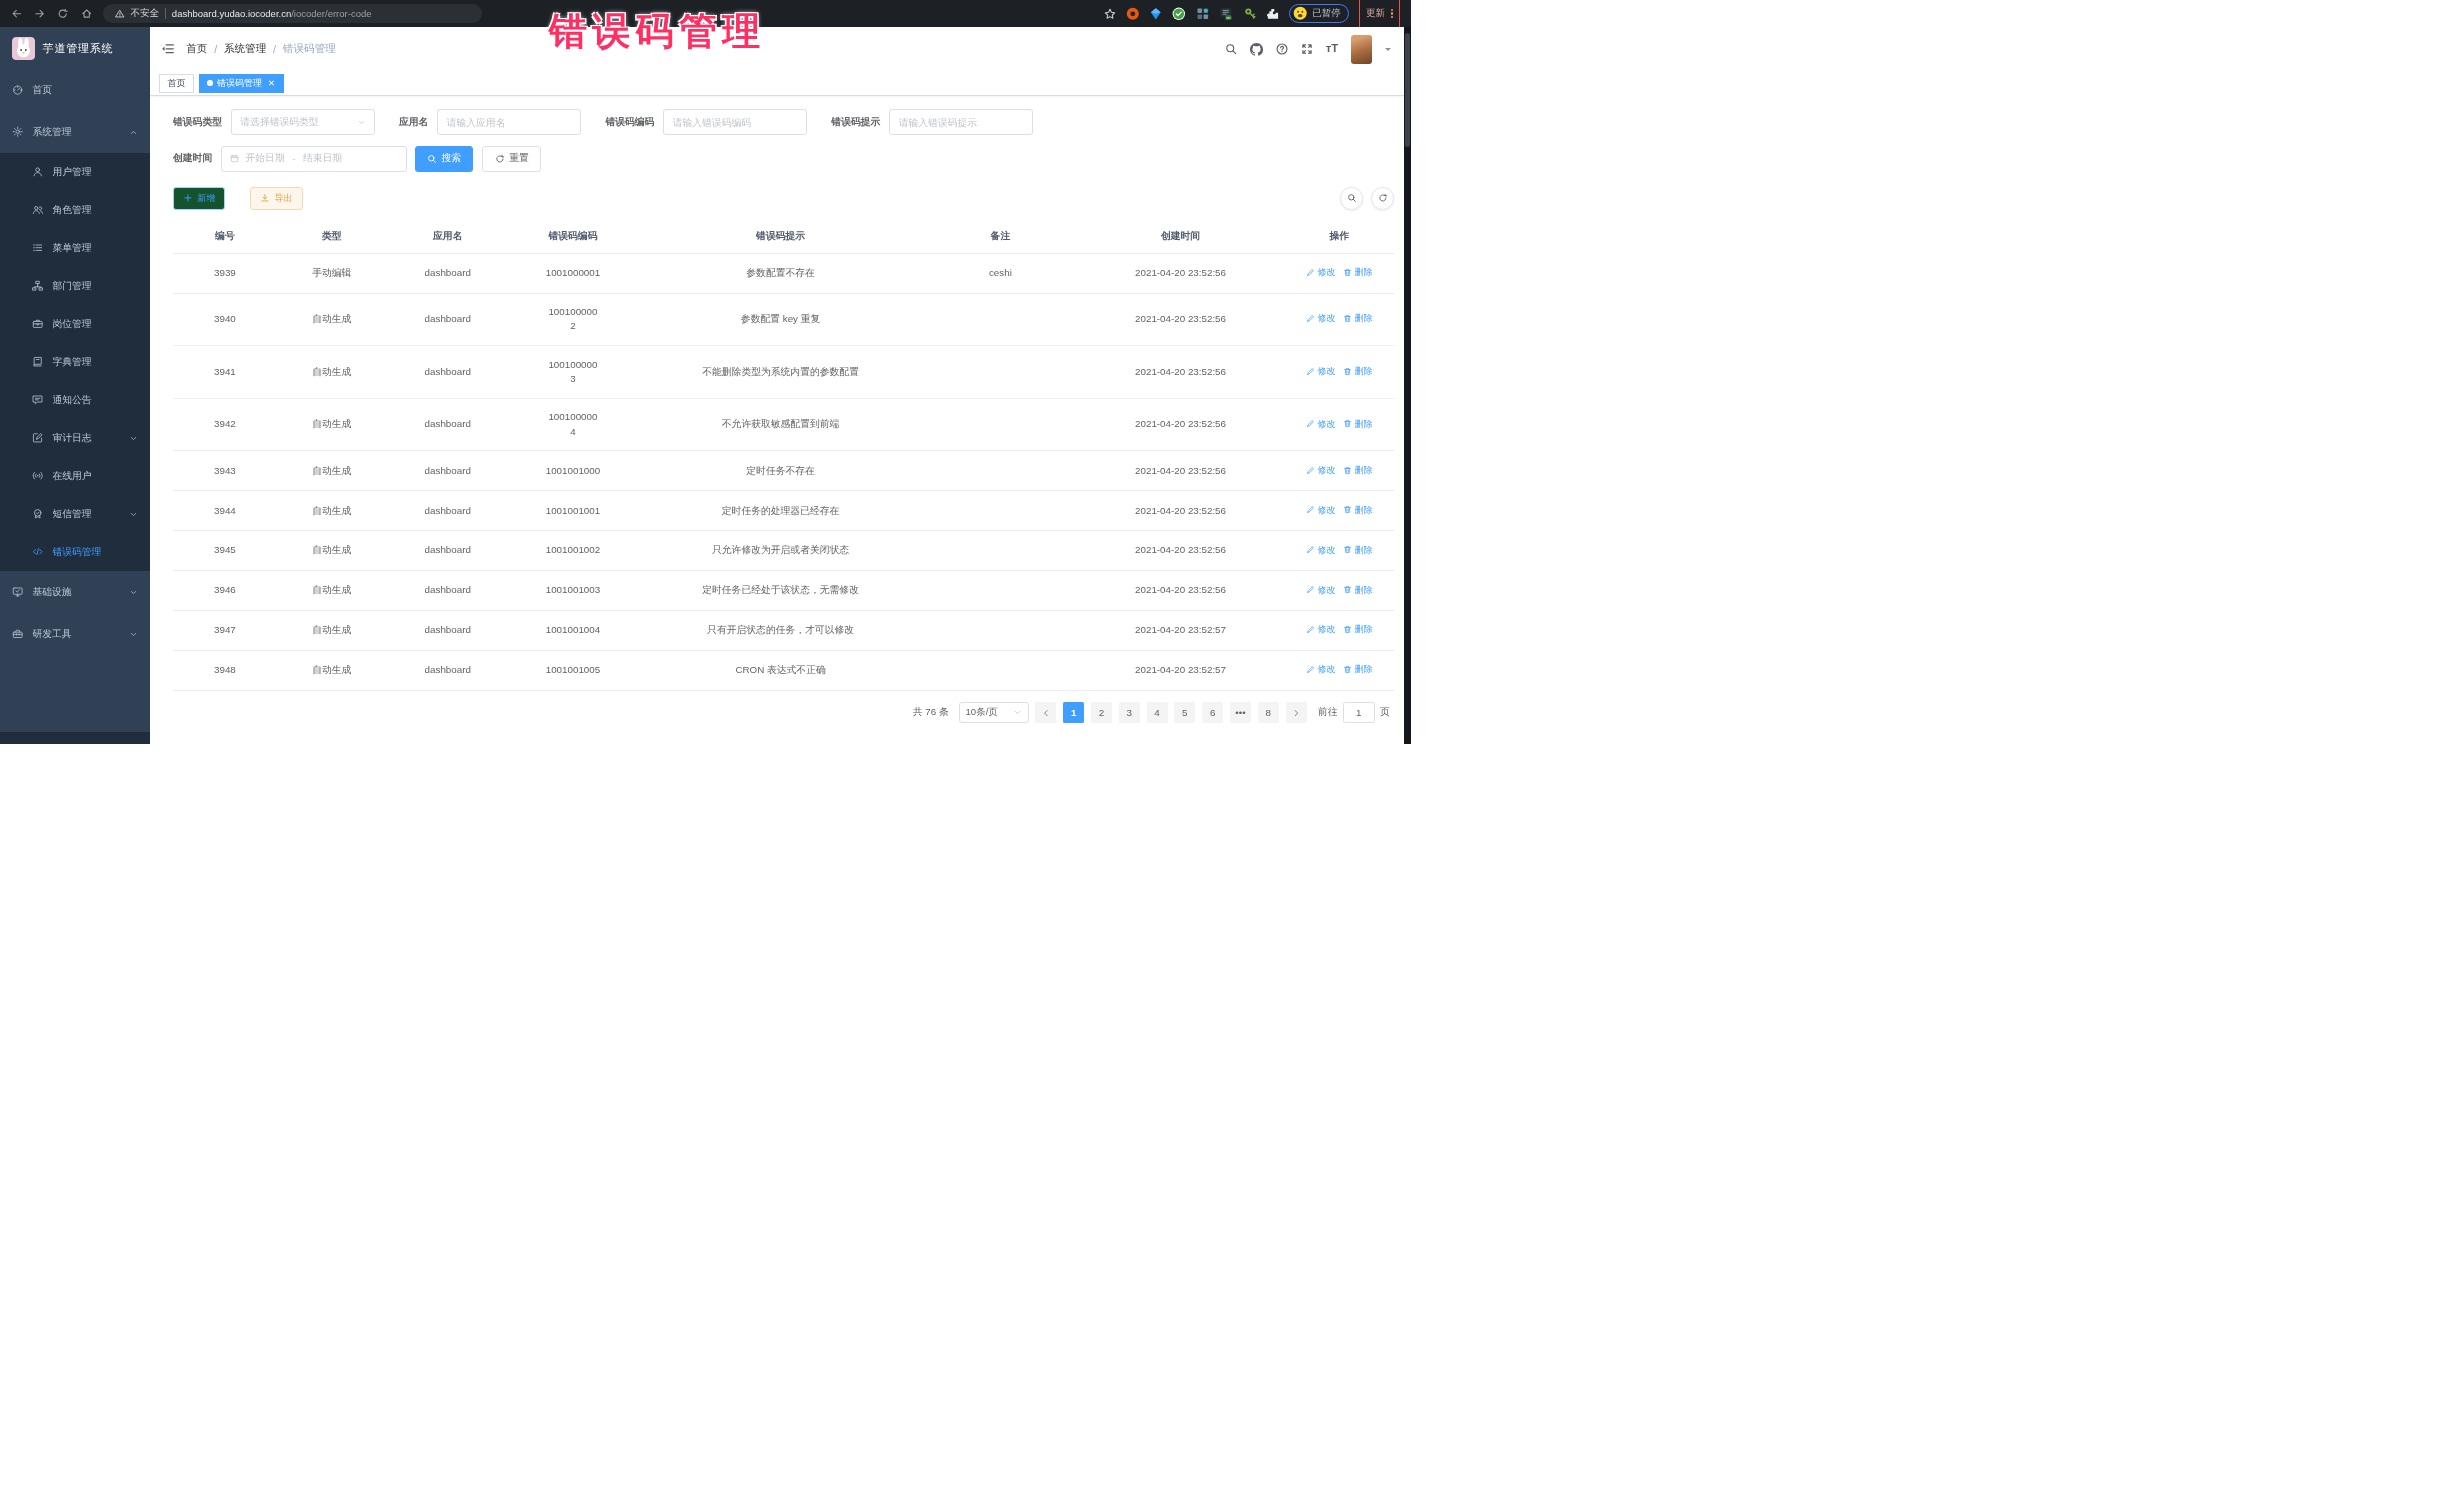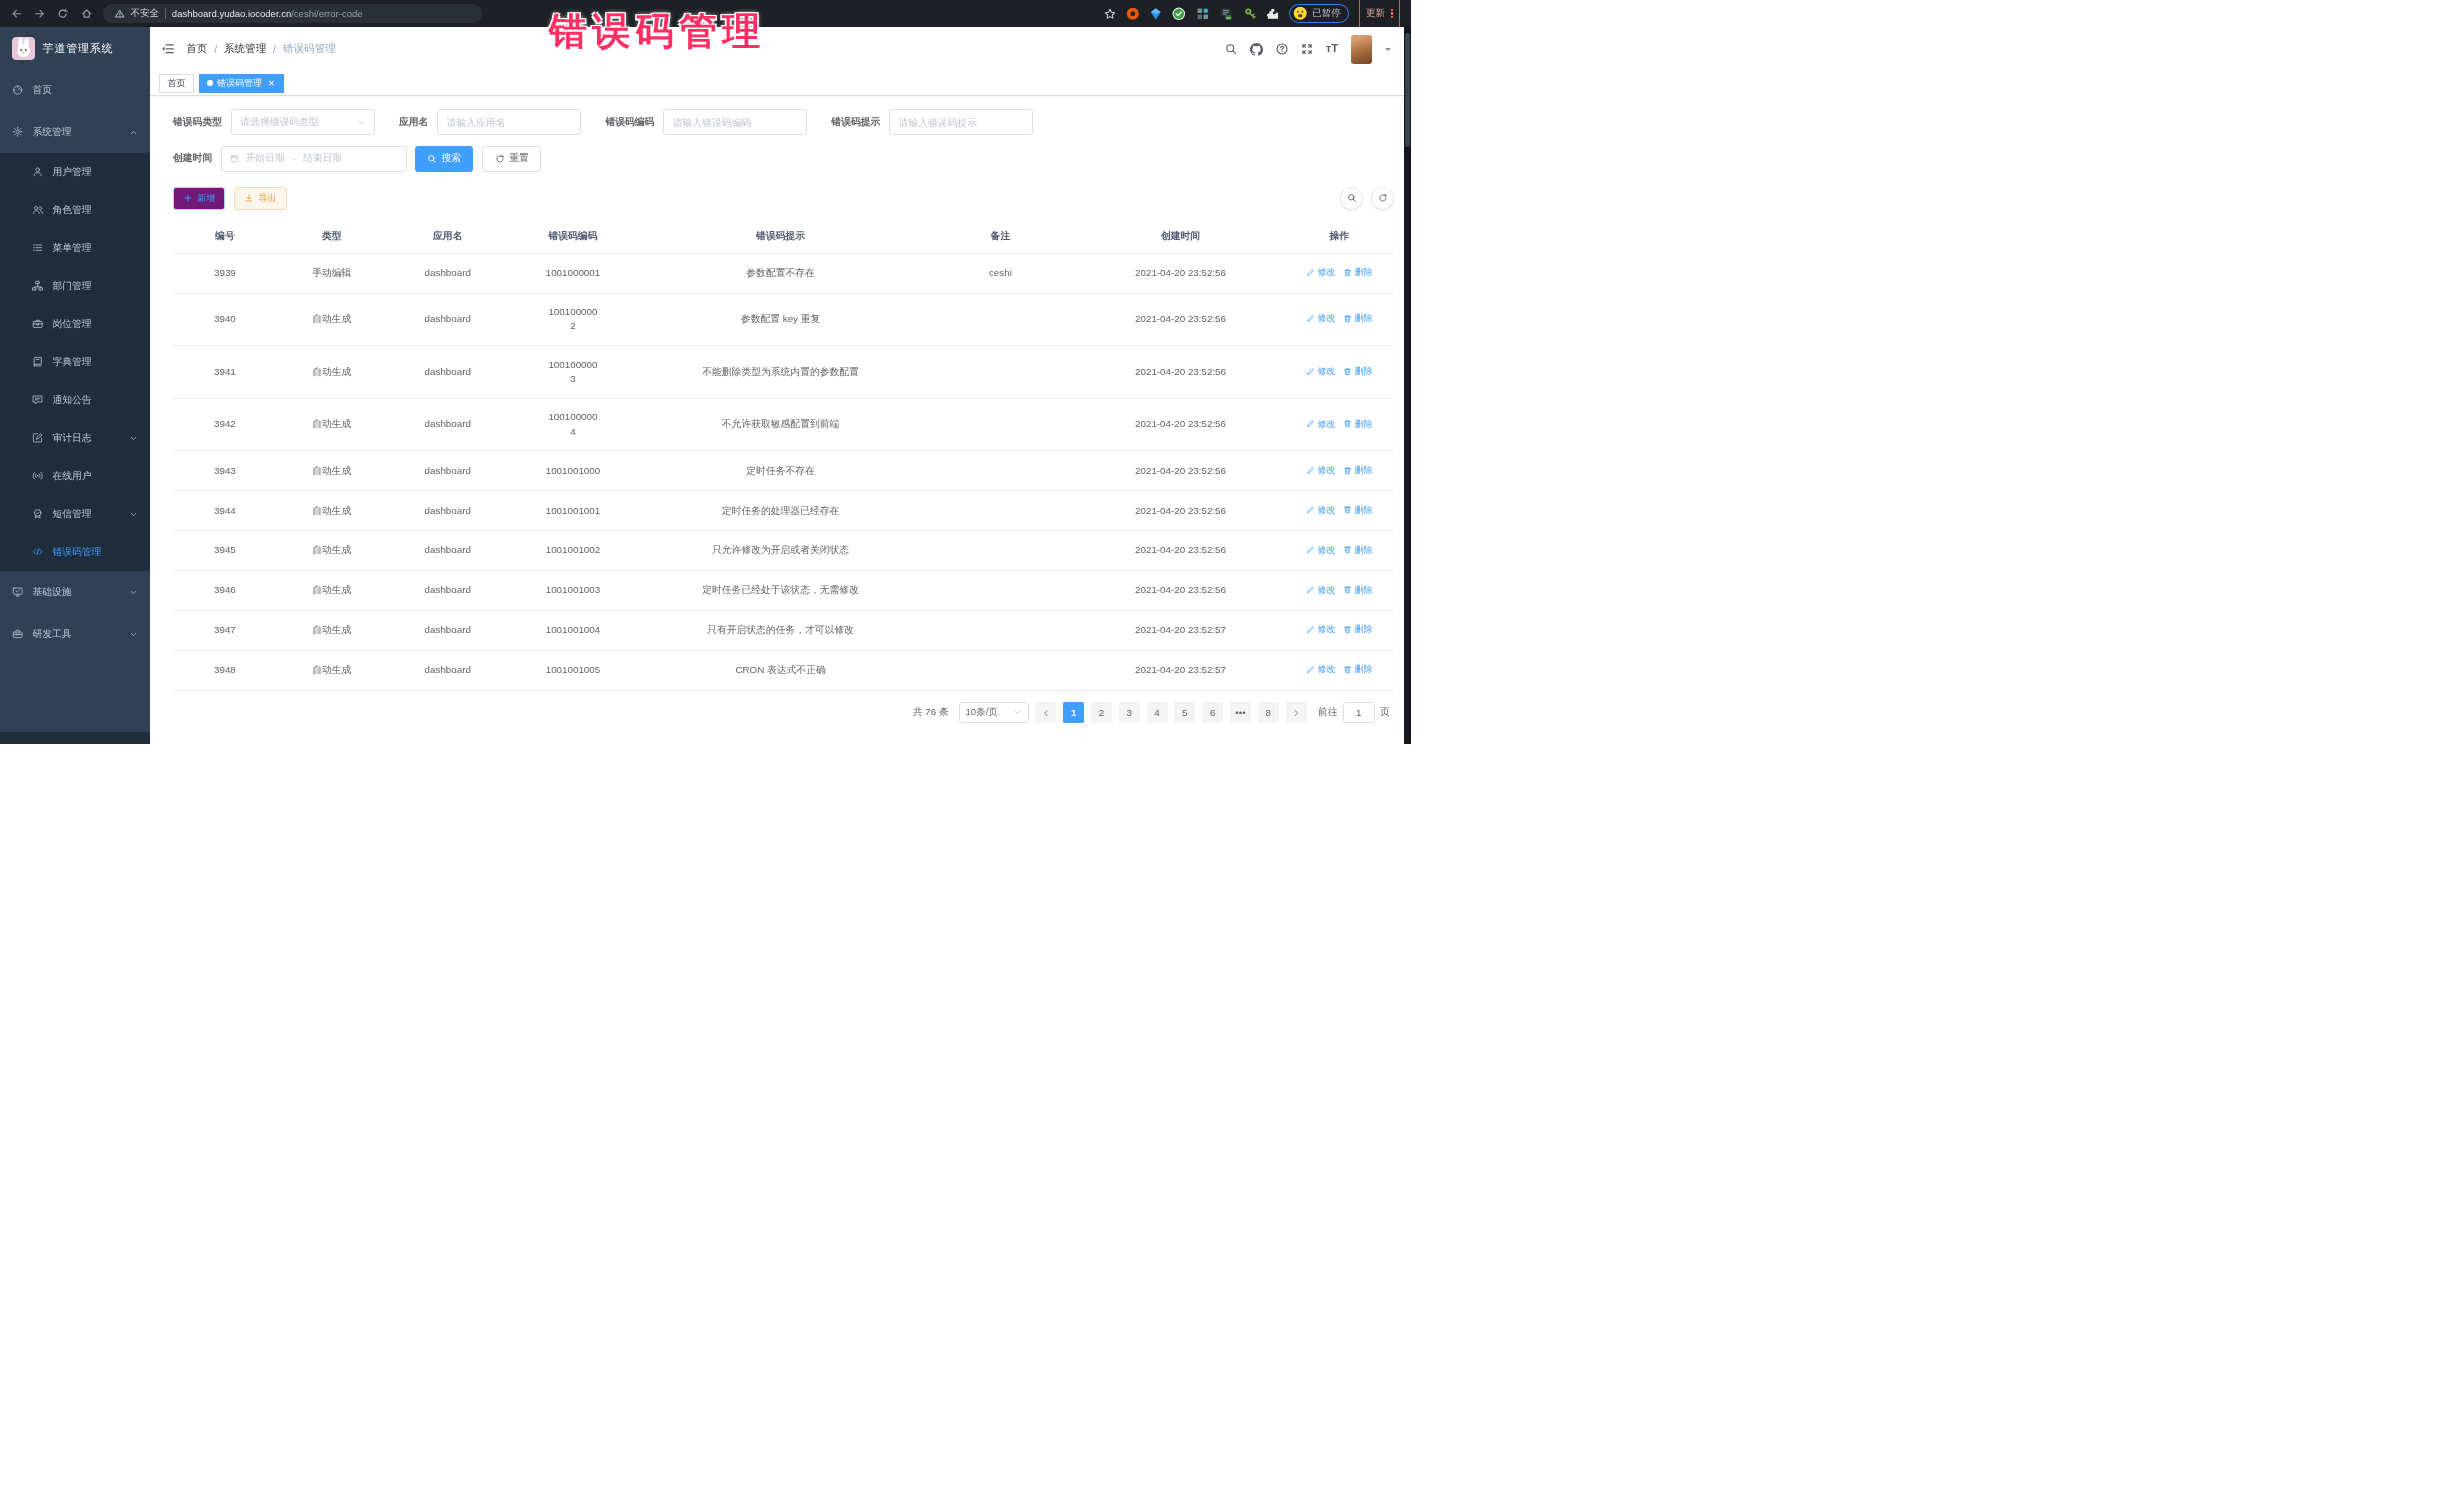--- a/index.html
+++ b/index.html
@@ -85,21 +85,21 @@
   .sel-caret{margin-left:auto;display:inline-flex;color:#c0c4cc}
   .sel-caret svg,.cal svg{width:9px;height:9px;fill:none;stroke:currentColor;stroke-width:1.4;stroke-linecap:round;stroke-linejoin:round}
   .daterange{width:186px;gap:6px}
   .cal{color:#c0c4cc;display:inline-flex}
   .dr-sep{color:#bfc4cc;margin:0 1.5px}
   .btn{height:26px;border-radius:3px;border:0.8px solid #dcdfe6;background:#fff;color:#606266;font-size:9.8px;
        display:inline-flex;align-items:center;gap:4.5px;padding:0 11.4px;cursor:pointer;font-family:inherit}
   .btn .ic{width:9.8px;height:9.8px}
   .btn.primary{background:#409eff;border-color:#409eff;color:#fff;margin-left:7.6px;margin-right:9px}
   .btn.sm{height:23px;font-size:9px;padding:0 9px}
-  .btn.plain-blue{background:#701a75;border-color:#a6d2ff;color:#409eff;margin-right:9px}
+  .btn.plain-blue{background:#14532d;border-color:#a6d2ff;color:#409eff;margin-right:25px}
   .btn.plain-warn{background:#fdf6ec;border-color:#f5dab1;color:#e6a23c}
   .toolbar{display:flex;align-items:center;margin:15px 0 10.6px}
   .tools-right{margin-left:auto;display:flex;gap:8.3px}
   .cbtn{width:23px;height:23px;border-radius:50%;background:#fff;border:0.8px solid #e4e7ed;color:#606266;
         display:inline-flex;align-items:center;justify-content:center;cursor:pointer;box-shadow:0 0.8px 2.3px rgba(0,0,0,.08)}
   .cbtn .ic{width:9.8px;height:9.8px}
 
   
   table{width:100%;border-collapse:collapse;table-layout:fixed}
   thead th{font-size:9.8px;font-weight:700;color:#515a6e;padding:9.8px 3px;border-bottom:0.8px solid #ebeef5;text-align:center}
@@ -150,21 +150,21 @@
           <path d="M2.5 8L8 2.8 13.5 8M4.3 6.8v6h7.4v-6"></path>
         </svg>
     </div>
     <div class="url-pill">
       <svg class="ic warn" viewBox="0 0 16 16" style="width:9.8px;height:9.8px">
           <path d="M8 2.6L14.6 13H1.4z"></path>
           <path d="M8 6.4v3M8 11.3v.4"></path>
         </svg>
       <span>不安全</span>
       <span class="url-div"></span>
-      <span><span class="url-host">dashboard.yudao.iocoder.cn</span><span class="url-path">/ceshi/error-code</span></span>
+      <span><span class="url-host">dashboard.yudao.iocoder.cn</span><span class="url-path">/iocoder/error-code</span></span>
     </div>
     <div class="bext">
       <svg class="ic" viewBox="0 0 16 16" style="width:12px;height:12px">
           <path d="M8 1.8l1.9 3.9 4.3.6-3.1 3 .7 4.3L8 11.5l-3.8 2.1.7-4.3-3.1-3 4.3-.6z"></path>
         </svg>
       <span class="extic">
           <svg viewBox="0 0 18 18">
             <circle cx="9" cy="9" r="8" fill="#e8590c"></circle>
             <circle cx="9" cy="9" r="3.2" fill="#1d2125"></circle>
           </svg>

